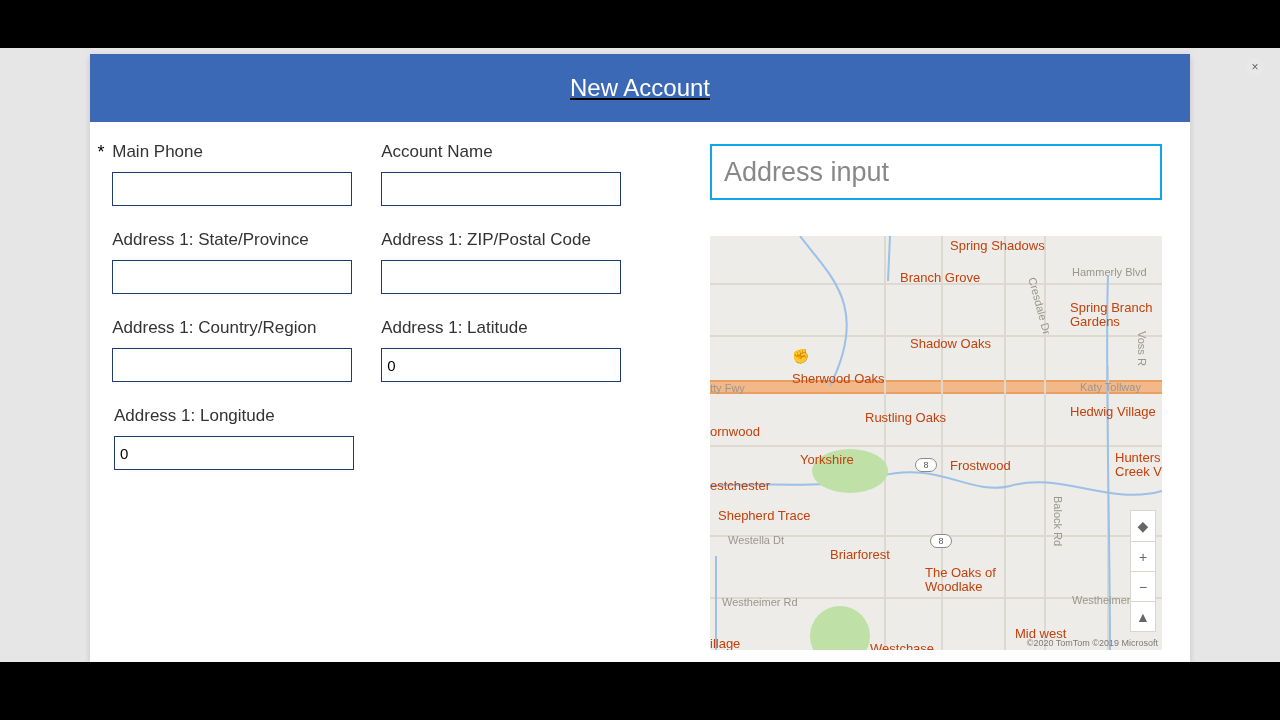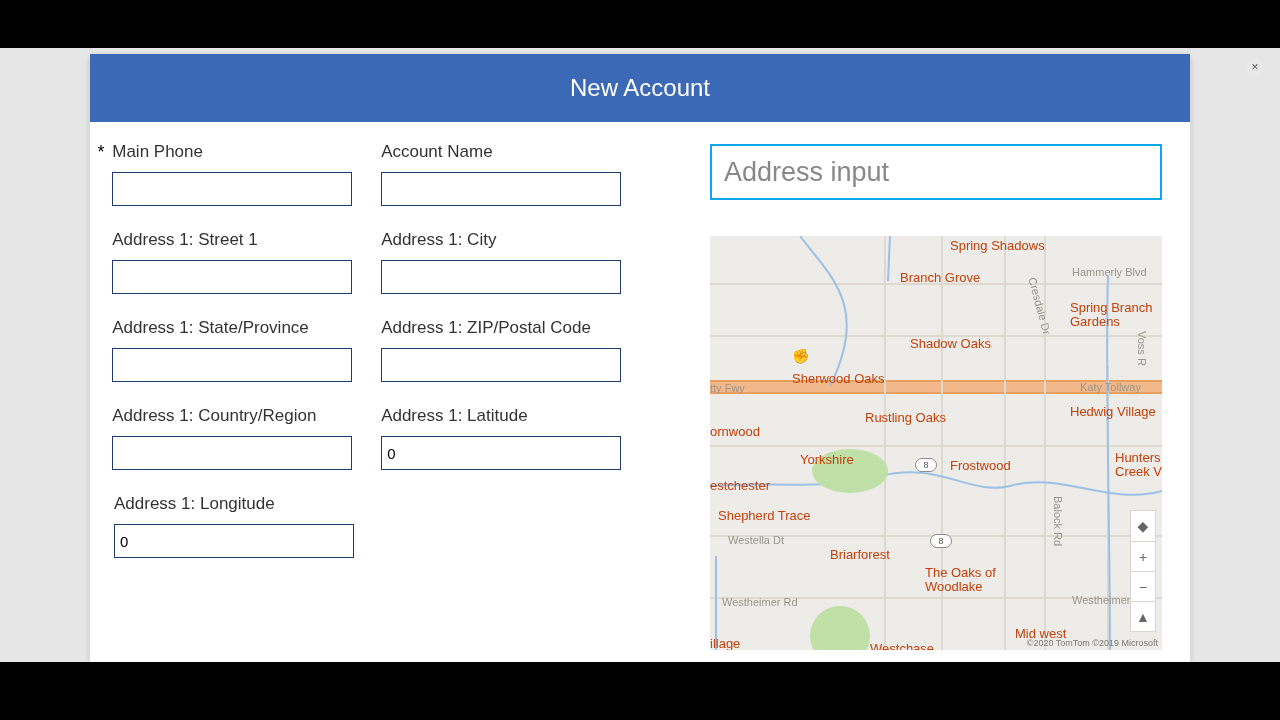--- a/index.html
+++ b/index.html
@@ -2,21 +2,21 @@
 <html><head>
 <meta charset="utf-8">
 <style>
   * { box-sizing: border-box; margin: 0; padding: 0; }
   html, body { width: 1280px; height: 720px; overflow: hidden; font-family: "Segoe UI", Arial, sans-serif; }
   .letterbox-top { position: absolute; left:0; top:0; width:1280px; height:48px; background:#000; }
   .letterbox-bottom { position: absolute; left:0; top:662px; width:1280px; height:58px; background:#000; }
   .stage { position:absolute; left:0; top:48px; width:1280px; height:614px; background:#e6e6e6; }
   .modal {
     position:absolute; left:90px; top:6px; width:1100px; height:608px;
-    background:#fff; box-shadow:0 2px 6px rgba(0,0,0,.15);
+    background:#fff; box-shadow:0 2px 6px rgba(0,0,0,.15);text-decoration:underline;
   }
   .modal-header {
     height:68px; background:#3c69b5; color:#fff; display:flex; align-items:center; justify-content:center;
     font-size:24px; font-weight:400;
   }
   .close-btn {
     position:absolute; left:1246px; top:58px; width:18px; height:18px; border-radius:50%;
     background:#e8e8e8; display:flex; align-items:center; justify-content:center;
     font-size:12px; color:#666; cursor:pointer; z-index:50;
   }
@@ -80,31 +80,20 @@
           <div class="field col2">
             <div class="label">Main Phone</div>
             <input class="txt" value="" style="">
           </div>
           <div class="field col1">
             <div class="label">Account Name</div>
             <input class="txt" value="" style="">
           </div>
         </div>
 
-        <div class="row">
-          <div class="req-col"></div>
-          <div class="field col1">
-            <div class="label">Address 1: Street 1</div>
-            <input class="txt" value="" style="">
-          </div>
-          <div class="field col2">
-            <div class="label">Address 1: City</div>
-            <input class="txt" value="" style="">
-          </div>
-        </div>
 
         <div class="row">
           <div class="req-col"></div>
           <div class="field col1">
             <div class="label">Address 1: State/Province</div>
             <input class="txt" value="" style="">
           </div>
           <div class="field col2">
             <div class="label">Address 1: ZIP/Postal Code</div>
             <input class="txt" value="" style="">

